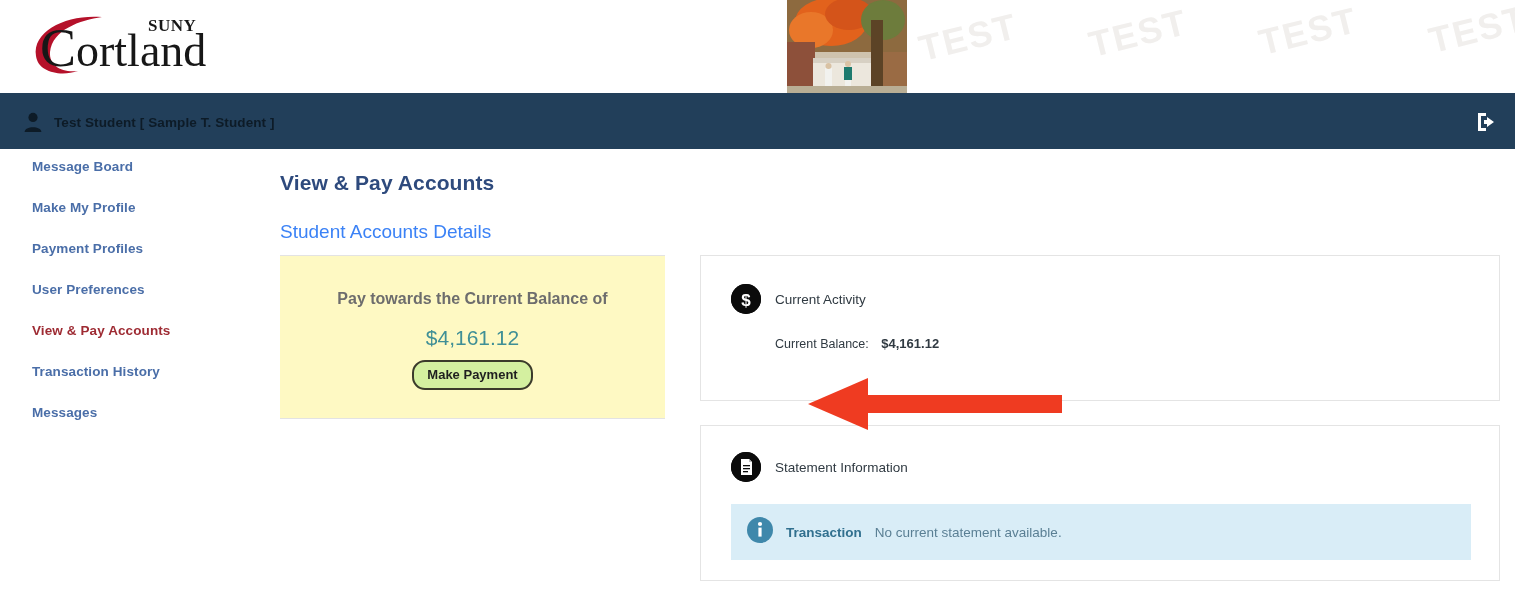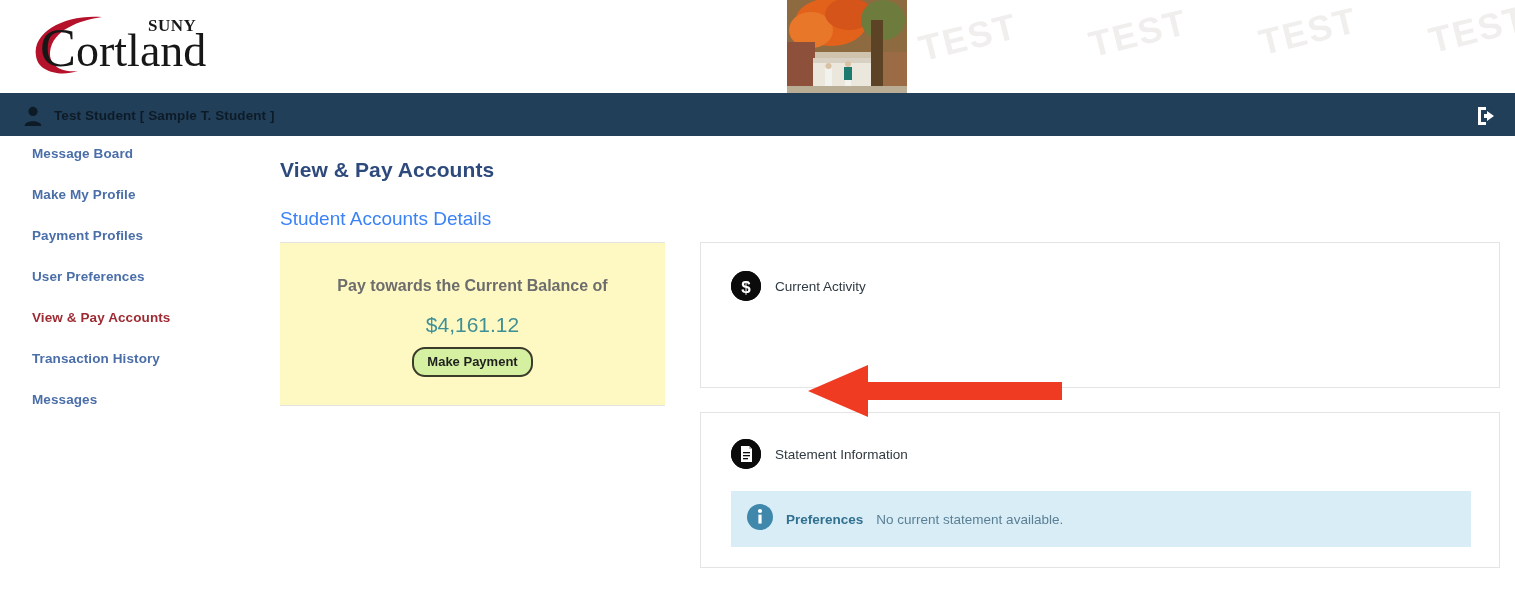--- a/index.html
+++ b/index.html
@@ -58,21 +58,21 @@
     transform-origin: left bottom;
     white-space: nowrap;
   }
   .wm1 { left: 925px; top: 28px; }
   .wm2 { left: 1095px; top: 24px; }
   .wm3 { left: 1265px; top: 22px; }
   .wm4 { left: 1435px; top: 20px; }
 
   
   .userbar {
-    height: 43px;
+    height: 56px;
     background: #223f5a;
     display: flex;
     align-items: center;
     justify-content: space-between;
     padding: 2px 14px 0 22px;
     box-sizing: border-box;
   }
   .userbar-left {
     display: flex;
     align-items: center;
@@ -351,20 +351,24 @@
 
         <section class="panel activity">
           <div class="panel-head">
             <span class="circ-icon">
               <svg width="30" height="30" viewBox="0 0 30 30" xmlns="http://www.w3.org/2000/svg">
                 <circle cx="15" cy="15" r="15" fill="#0b0b0b"></circle>
                 <text x="15" y="21.5" text-anchor="middle" font-family="'Liberation Sans', sans-serif" font-size="17" font-weight="bold" fill="#ffffff">$</text>
               </svg>
             </span>
             <span class="panel-head-label">Current Activity</span>
+          </div>
+          <div class="balance-row">
+            <span>Current Balance:</span>
+            <span class="bal-amt">$4,161.12</span>
           </div>
         </section>
 
         <section class="panel statement">
           <div class="panel-head">
             <span class="circ-icon">
               <svg width="30" height="30" viewBox="0 0 30 30" xmlns="http://www.w3.org/2000/svg">
                 <circle cx="15" cy="15" r="15" fill="#0b0b0b"></circle>
                 <path d="M10 7 H18 L21 10 V23 H10 Z" fill="#ffffff"></path>
                 <path d="M18 7 V10 H21 Z" fill="#bdbdbd"></path>
@@ -376,21 +380,21 @@
             <span class="panel-head-label">Statement Information</span>
           </div>
           <div class="alert-info">
             <span>
               <svg width="26" height="26" viewBox="0 0 26 26" xmlns="http://www.w3.org/2000/svg">
                 <circle cx="13" cy="13" r="13" fill="#3f88ab"></circle>
                 <circle cx="13" cy="7" r="2.1" fill="#ffffff"></circle>
                 <rect x="11.4" y="10.6" width="3.2" height="9" fill="#ffffff"></rect>
               </svg>
             </span>
-            <span class="alert-strong">Preferences</span>
+            <span class="alert-strong">Transaction</span>
             <span class="alert-text">No current statement available.</span>
           </div>
         </section>
 
       </div>
     </div>
 
     <div class="annot-arrow">
       <svg width="262" height="60" viewBox="0 0 262 60" xmlns="http://www.w3.org/2000/svg">
         <rect x="66" y="21" width="196" height="18" fill="#ef3b21"></rect>

